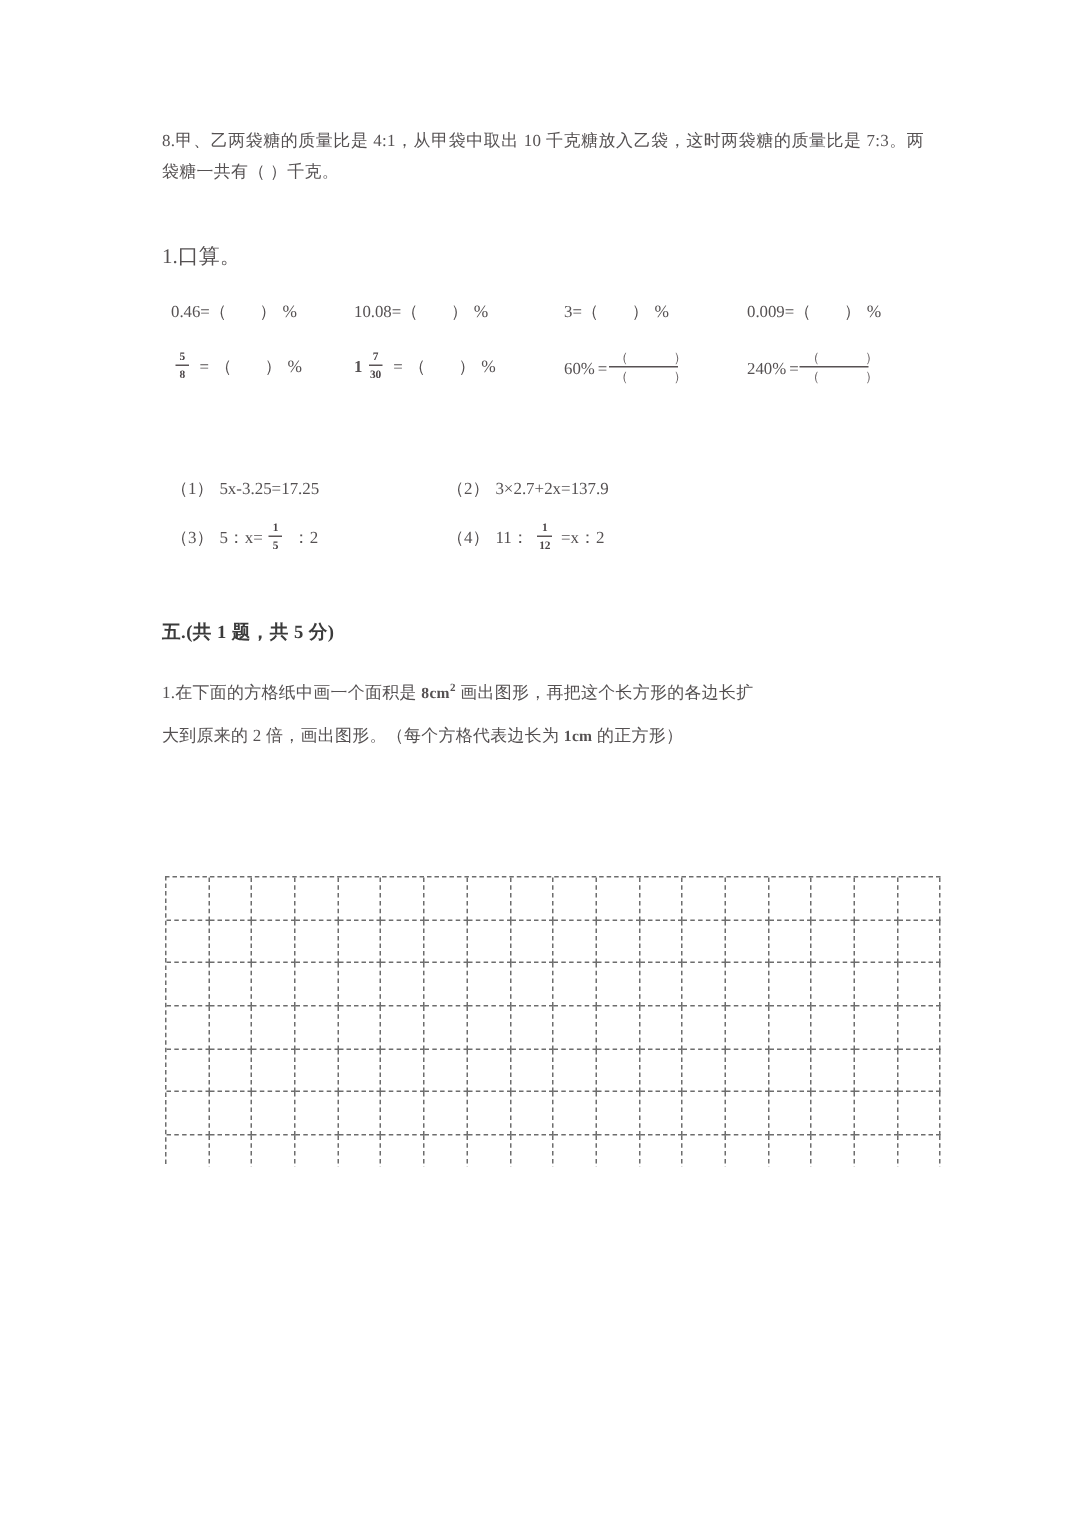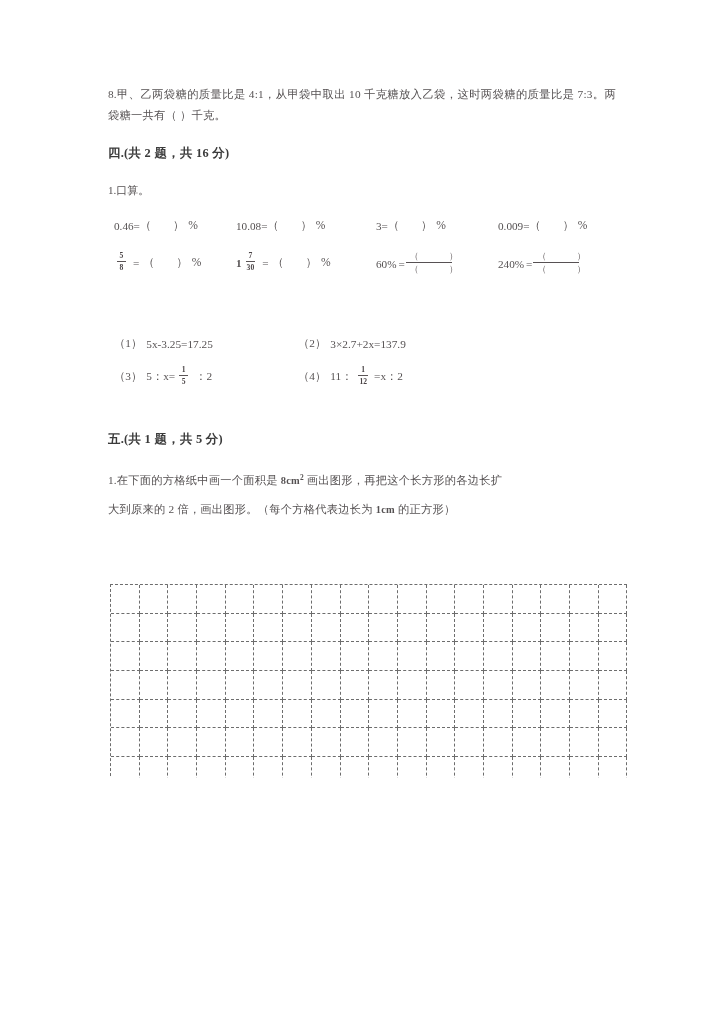--- a/index.html
+++ b/index.html
@@ -45,21 +45,21 @@
     font-weight: bold;
     color: #3b3b3b;
     line-height: 18px;
     letter-spacing: 0.3px;
   }
   .gap-md { height: 18px; }
   .gap-lg { height: 26px; }
   .gap-xl { height: 34px; }
 
   .sub-q {
-    font-size: 11px;
+    font-size: 14px;
     line-height: 20px;
     color: #555152;
   }
 
   
   .calc-row {
     position: relative;
     height: 30px;
     font-size: 11.2px;
     color: #555152;
@@ -189,21 +189,20 @@
 </head>
 <body>
 
 <div class="page">
   <div class="content">
 
     <div class="qtext">8.甲、乙两袋糖的质量比是 4:1，从甲袋中取出 10 千克糖放入乙袋，这时两袋糖的质量比是 7:3。两袋糖一共有（           ）千克。</div>
 
     <div class="gap-md"></div>
 
-    <div class="section-head">四.(共 2 题，共 16 分)</div>
 
     <div class="gap-md"></div>
 
     <div class="sub-q">1.口算。</div>
 
     <div class="gap-md"></div>
 
     <div class="calc-row">
       <div class="calc-item" style="left:6px;">
         <span>0.46=</span>

